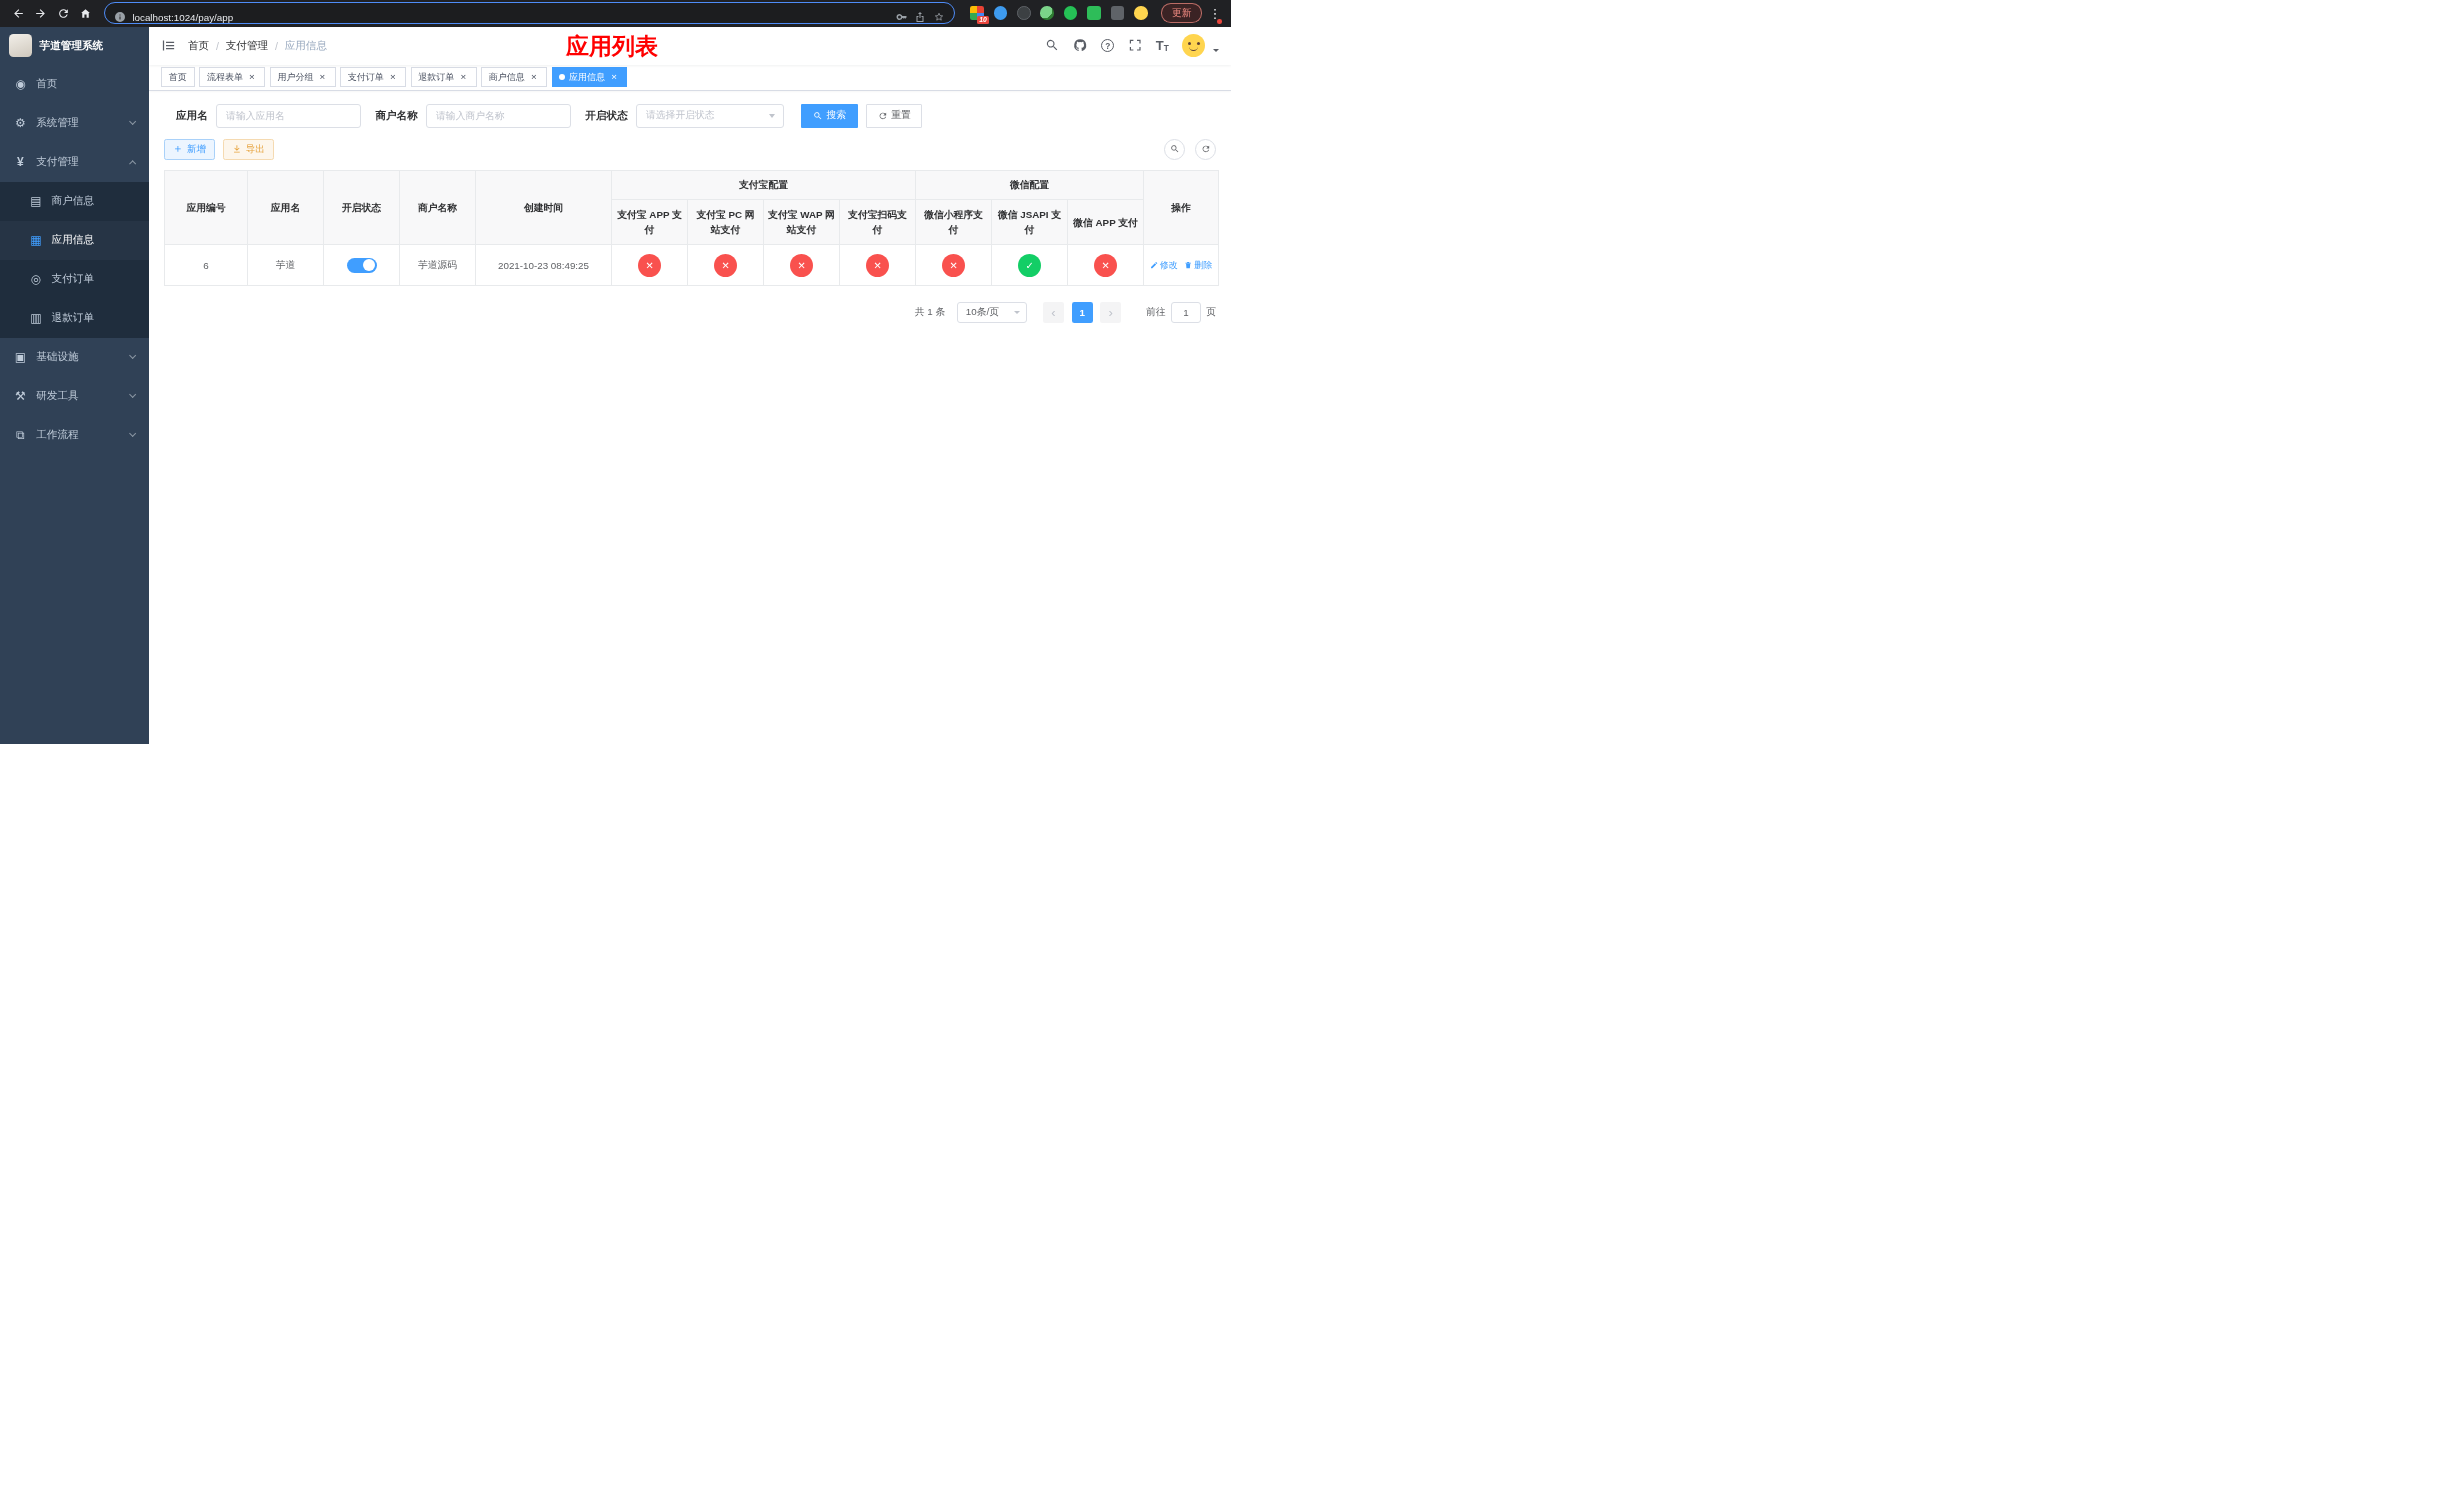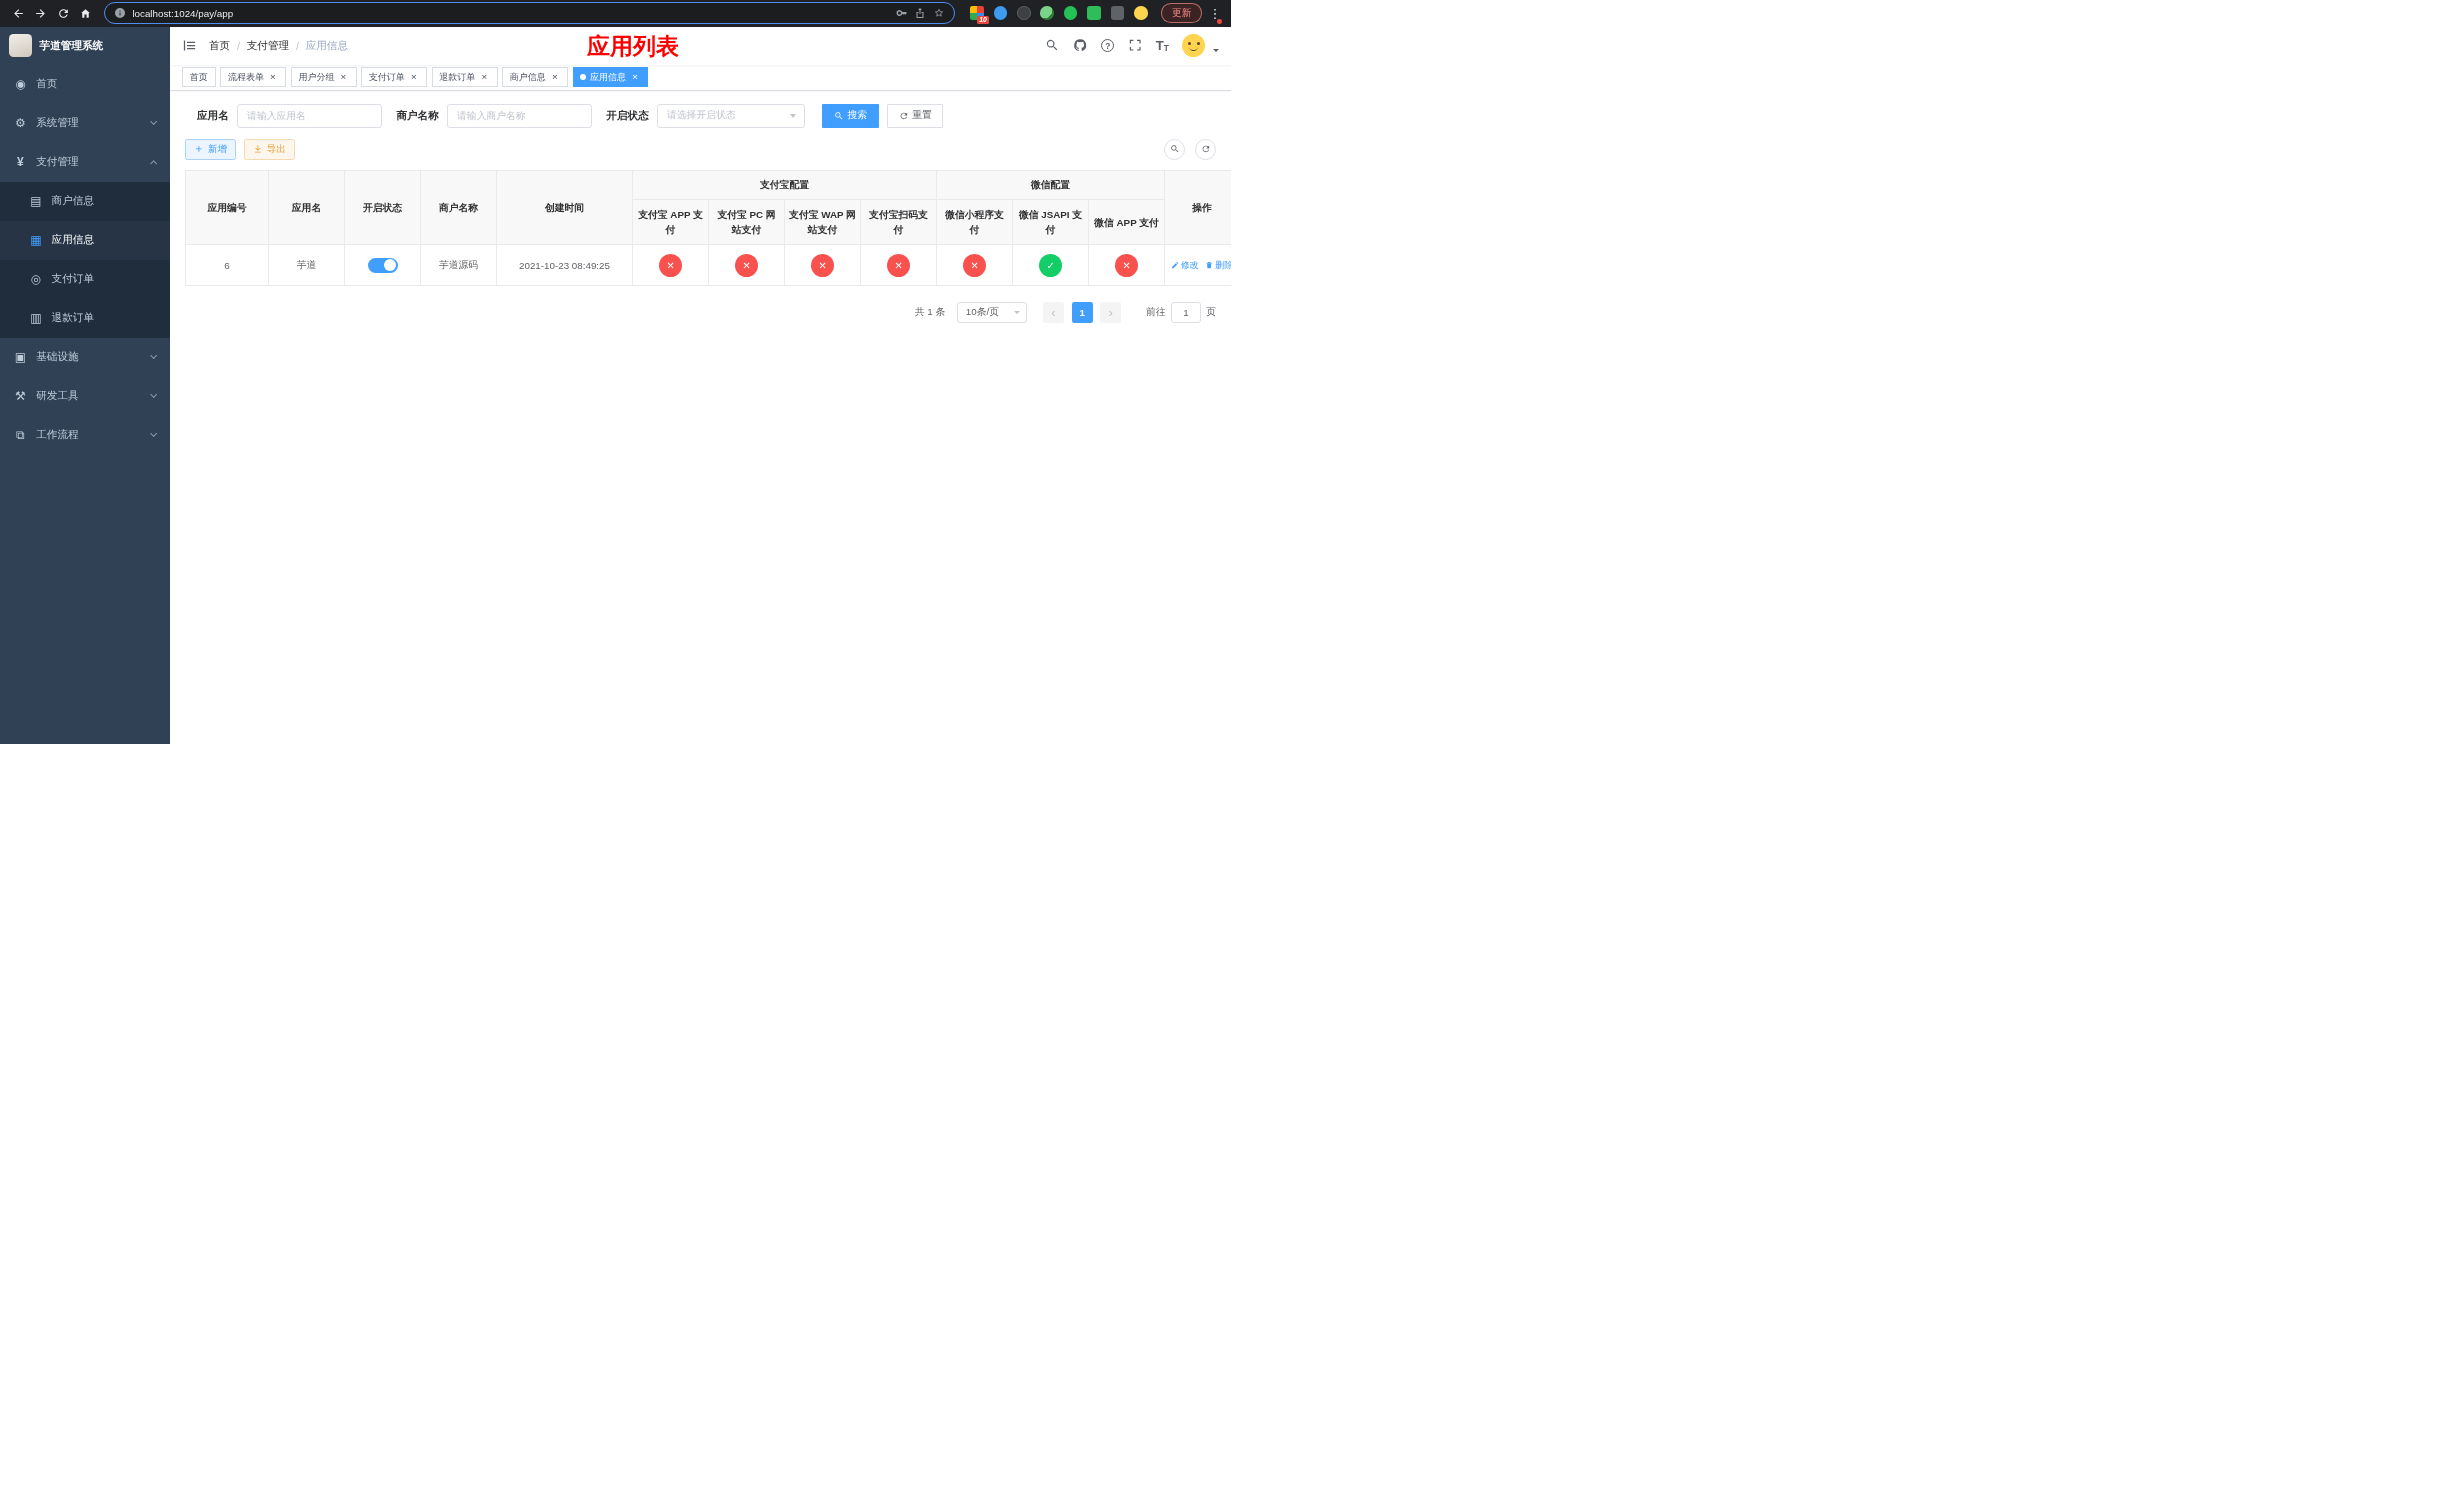--- a/index.html
+++ b/index.html
@@ -4,40 +4,40 @@
 <style>
   *{margin:0;padding:0;box-sizing:border-box}
   html,body{background:#fff}
   body{width:1231px;height:744px;overflow:hidden;font-family:"Liberation Sans","DejaVu Sans",sans-serif}
   svg{display:block}
 
   
   .chrome{height:26.5px;background:#202124;display:flex;align-items:center;padding:0 7.6px;gap:1.5px}
   .tbtn{width:21px;height:21px;border-radius:50%;display:flex;align-items:center;justify-content:center;color:#e8eaed;cursor:pointer;flex:none}
   .tbtn svg{width:13px;height:13px;fill:currentColor}
-  .omnibox{flex:1;height:22px;margin:0 6px;background:#1c1d1f;border:1.5px solid #4e8cf7;border-radius:11.4px;display:flex;align-items:center;padding:0 9px;gap:6.8px;min-width:0}
+  .omnibox{flex:1;height:22px;margin:0 6px;background:#1c1d1f;border:1.5px solid #4e8cf7;border-radius:11.4px;display:flex;align-items:flex-end;padding:0 9px;gap:6.8px;min-width:0}
   .omnibox .url{color:#e8eaed;font-size:9.8px;flex:1;white-space:nowrap;overflow:hidden}
   .omni-ic{width:12px;height:12px;fill:#9aa0a6;flex:none;cursor:pointer}
   .ext-row{display:flex;align-items:center;gap:9.8px;margin:0 7.6px;flex:none}
   .ext{width:13.6px;height:13.6px;position:relative;cursor:pointer;flex:none}
   .ext-grid{border-radius:2.3px;background:conic-gradient(#ea4335 0 25%,#4285f4 0 50%,#34a853 0 75%,#fbbc05 0)}
   .ext-blue{border-radius:50%;background:#3e9bef}
   .ext-dark{border-radius:50%;background:#3c4043;border:1.5px solid #5f6368}
   .ext-multi{border-radius:50%;background:radial-gradient(circle at 35% 35%,#7bd389 0 55%,#2e7d32 56%)}
   .ext-green{border-radius:50%;background:#25c156}
   .ext-gsq{border-radius:3px;background:#2ebd59}
   .ext-puzzle{border-radius:3px;background:#5f6368}
   .ext-face{border-radius:50%;background:#ffd54f}
   .ext .badge{position:absolute;right:-5.3px;bottom:-3.8px;background:#e8453c;color:#fff;font-size:6.8px;line-height:8.3px;padding:0 2.3px;border-radius:1.5px;font-weight:700}
   .update-btn{height:19.7px;padding:0 9.8px;border-radius:9.8px;background:rgba(217,48,37,.15);border:0.8px solid rgba(242,139,130,.7);color:#f28b82;font-size:9.8px;margin:0 4.5px;cursor:pointer;font-family:Liberation Serif, serif;flex:none}
   .kebab{color:#e8eaed;font-size:13px;width:13.6px;text-align:center;cursor:pointer;position:relative;flex:none}
 
   
   .app{display:flex;height:718px}
-  .sidebar{width:170px;background:#304156;flex:none;overflow:hidden}
+  .sidebar{width:149px;background:#304156;flex:none;overflow:hidden}
   .logo-row{height:38px;display:flex;align-items:center;gap:7.6px;padding:0 9px}
   .logo-img{width:23px;height:23px;border-radius:4.5px;background:linear-gradient(160deg,#f2efe9,#cfc8bd);flex:none}
   .logo-title{color:#fff;font-size:10.6px;font-weight:700;white-space:nowrap}
   .mi{height:39px;display:flex;align-items:center;gap:9px;padding:0 13.6px;color:#bfcbd9;font-size:10.6px;cursor:pointer}
   .mi .ic{width:13.6px;text-align:center;font-size:12px;flex:none}
   .chev{margin-left:auto;width:5.3px;height:5.3px;border-right:1.1px solid #8a96a3;border-bottom:1.1px solid #8a96a3;transform:rotate(45deg);margin-top:-2.3px}
   .chev.up{transform:rotate(-135deg);margin-top:3.8px}
   .submenu{background:#1f2d3d}
   .smi{height:39px;display:flex;align-items:center;gap:9px;padding:0 13.6px 0 29px;color:#bfcbd9;font-size:10.6px;cursor:pointer}
   .smi .ic{width:13.6px;text-align:center;font-size:12px;flex:none}

